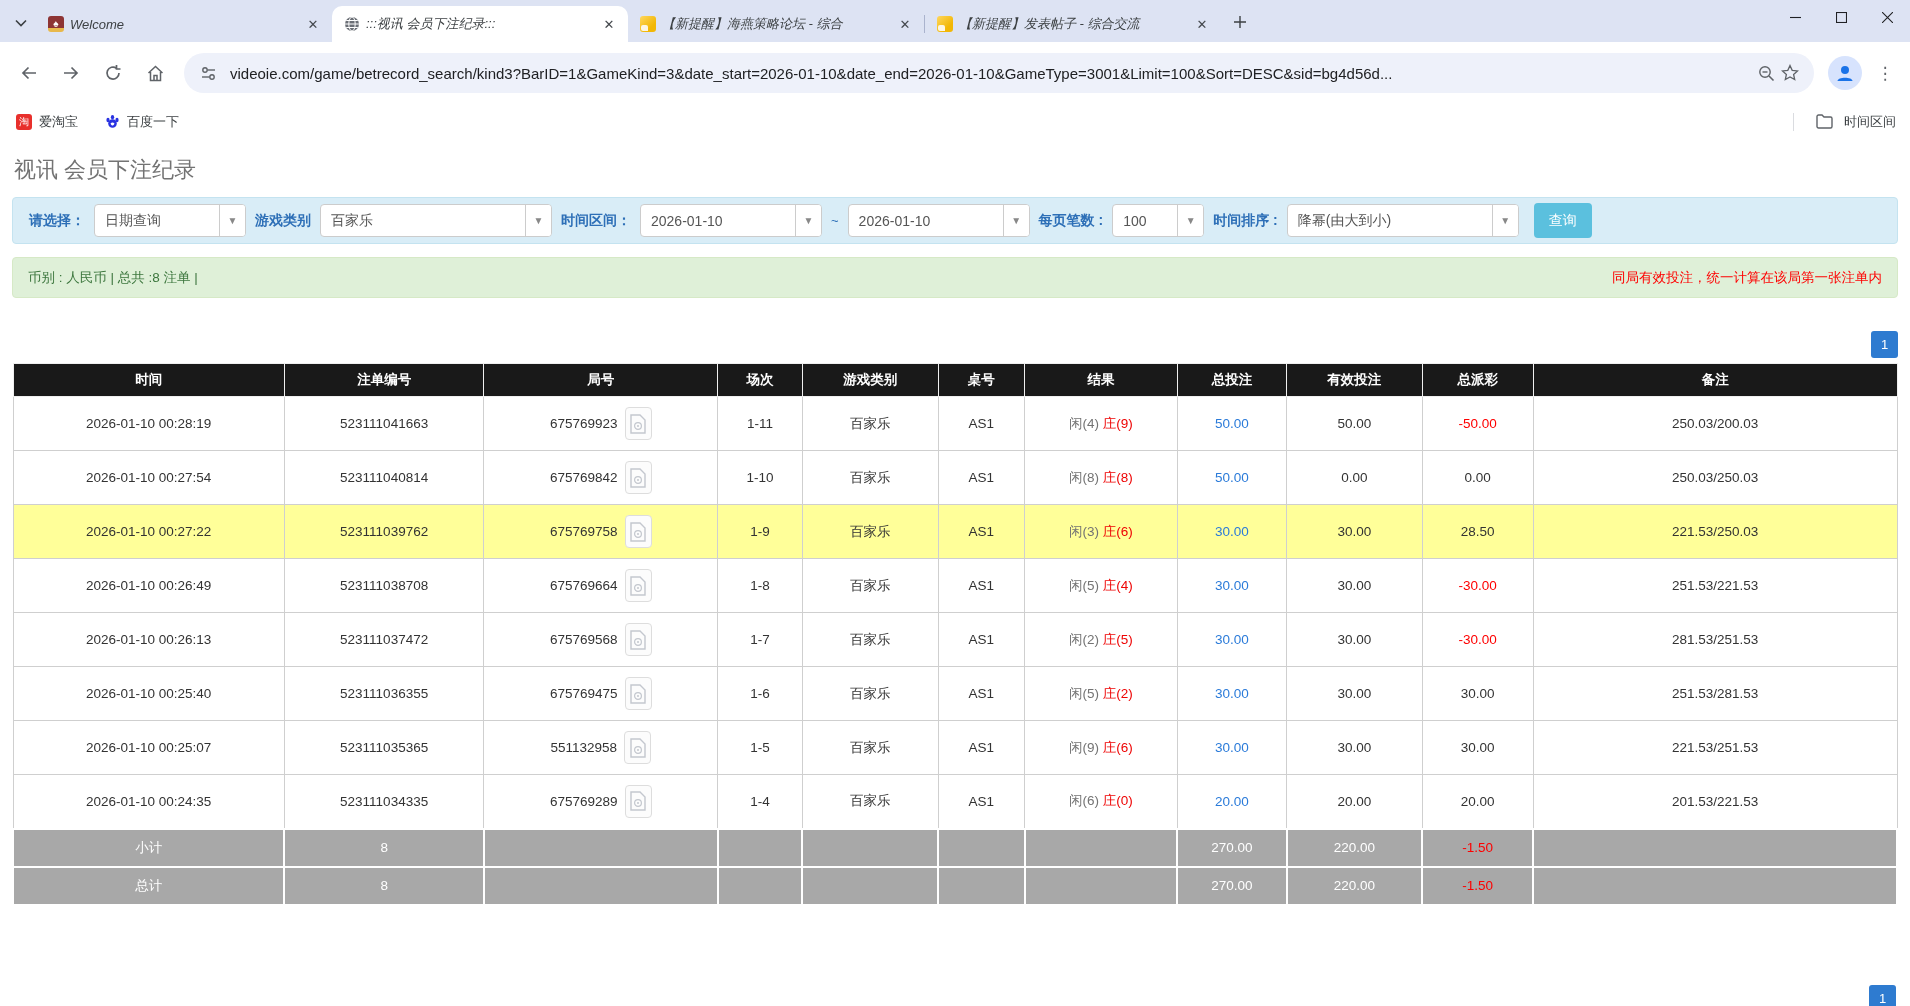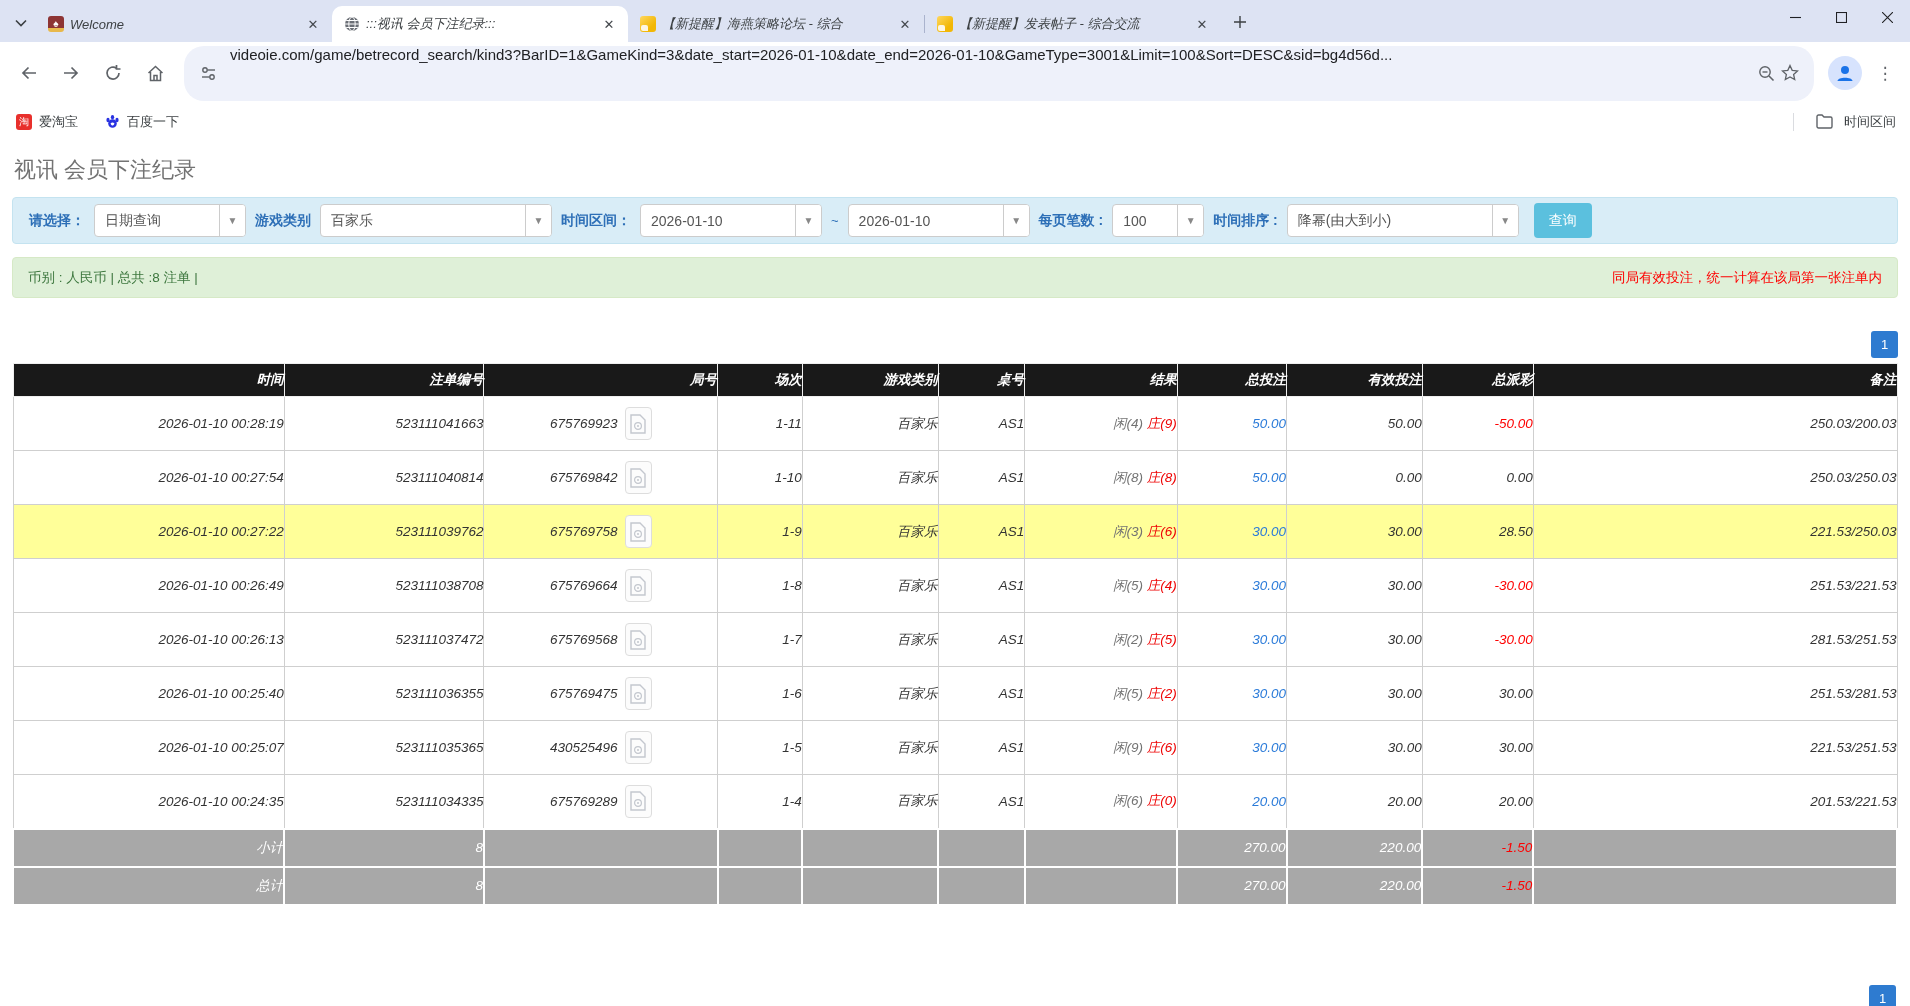--- a/index.html
+++ b/index.html
@@ -27,22 +27,22 @@
   .fav-forum::after { content:""; position:absolute; left:1px; bottom:1px; width:7px; height:6px;
     background:#fdf6e3; border-radius:2px 2px 0 2px; }
   .new-tab-btn { width:30px; height:30px; margin:0 0 5px 4px; display:flex; align-items:center;
     justify-content:center; font-size:19px; color:#3c4043; border-radius:50%; }
   .win-controls { position:absolute; right:0; top:0; height:34px; display:flex; }
   .win-btn { width:46px; height:34px; display:flex; align-items:center; justify-content:center; color:#202124; }
 
   .toolbar { height:62px; background:#fff; display:flex; align-items:center; padding:0 10px; gap:4px; }
   .nav-btn { width:38px; height:38px; border-radius:50%; display:flex; align-items:center;
     justify-content:center; color:#5f6368; flex:none; }
-  .omnibox { flex:1; height:55px; background:#eef1fa; border-radius:20px; display:flex;
-    padding:0 12px; margin:0 6px; min-width:0; }
+  .omnibox { flex:1; height:40px; background:#eef1fa; border-radius:20px; display:flex;
+    align-items:center; padding:0 12px; margin:0 6px; min-width:0; }
   .omnibox .url { flex:1; font-size:15px; color:#202124; white-space:nowrap; overflow:hidden;
     text-overflow:ellipsis; margin:0 10px; }
   .omni-icon { color:#5f6368; flex:none; display:flex; align-items:center; justify-content:center; width:24px; }
   .avatar-btn { width:34px; height:34px; border-radius:50%; background:#d7e3fd; display:flex;
     align-items:center; justify-content:center; margin:0 4px; }
   .menu-btn { width:30px; height:38px; display:flex; align-items:center; justify-content:center;
     color:#5f6368; font-size:17px; letter-spacing:0; }
 
   .bookmarks-bar { height:35px; background:#fff; display:flex; align-items:center; padding:0 14px;
     font-size:13px; color:#3c4043; }
@@ -73,21 +73,21 @@
   .info-bar { background:#dff0d8; border:1px solid #d6e9c6; border-radius:4px; height:41px;
     margin-top:13px; display:flex; align-items:center; justify-content:space-between; padding:8px 15px; }
   .info-left { color:#3c763d; font-size:13.5px; }
   .info-right { color:#fe0000; font-size:13.5px; }
 
   .pagination-top { display:flex; justify-content:flex-end; margin:33px 0 5px 0; }
   .page-btn { min-width:27px; height:27px; background:#2e7bd0; color:#fff; font-size:13px;
     display:flex; align-items:center; justify-content:center; border-radius:3px; cursor:pointer; }
   .pagination-bottom { position:absolute; right:14px; top:985px; }
 
-  table.records { width:100%; border-collapse:collapse; table-layout:fixed; text-align:right;font-style:italic; }
+  table.records { width:100%; border-collapse:collapse; table-layout:fixed; text-align:center; }
   .records th { background:#191919; color:#fff; font-size:13.5px; font-weight:bold; height:33px;
     border:1px solid #efefef; }
   .records tbody td { height:54px; border:1px solid #cfcfcf; font-size:13.5px; color:#333; background:#fff; }
   .records tr.highlight td { background:#ffff99; }
   .records tfoot td { background:#a8a8a8; color:#fff; font-size:13.5px; height:38px; border:2px solid #fff; }
   .player { color:#737373; }
   .banker { color:#ee0404; }
   .c-totalbet { color:#2b7bd9 !important; }
   .neg { color:#fe0000 !important; }
   .round-wrap { display:flex; align-items:center; justify-content:center; gap:7px; }
@@ -467,21 +467,21 @@
     <td class="c-validbet">30.00</td>
     <td class="c-payout">30.00</td>
     <td class="c-note">251.53/281.53</td>
   </tr>
 
   <tr>
     <td class="c-time">2026-01-10 00:25:07</td>
     <td class="c-betid">523111035365</td>
     <td>
       <span class="round-wrap">
-        <span class="round-no">430525496</span>
+        <span class="round-no">551132958</span>
         <span class="video-btn">
           <svg width="16" height="20" viewBox="0 0 16 20">
                   <path d="M1 1 H10 L15 6 V19 H1 Z" fill="none" stroke="#c3c7ce" stroke-width="1.4"></path>
                   <circle cx="8" cy="12" r="3.4" fill="none" stroke="#c3c7ce" stroke-width="1.2"></circle>
                   <circle cx="8" cy="12" r="1" fill="#c3c7ce"></circle>
                 </svg>
         </span>
       </span>
     </td>
     <td class="c-session">1-5</td>

